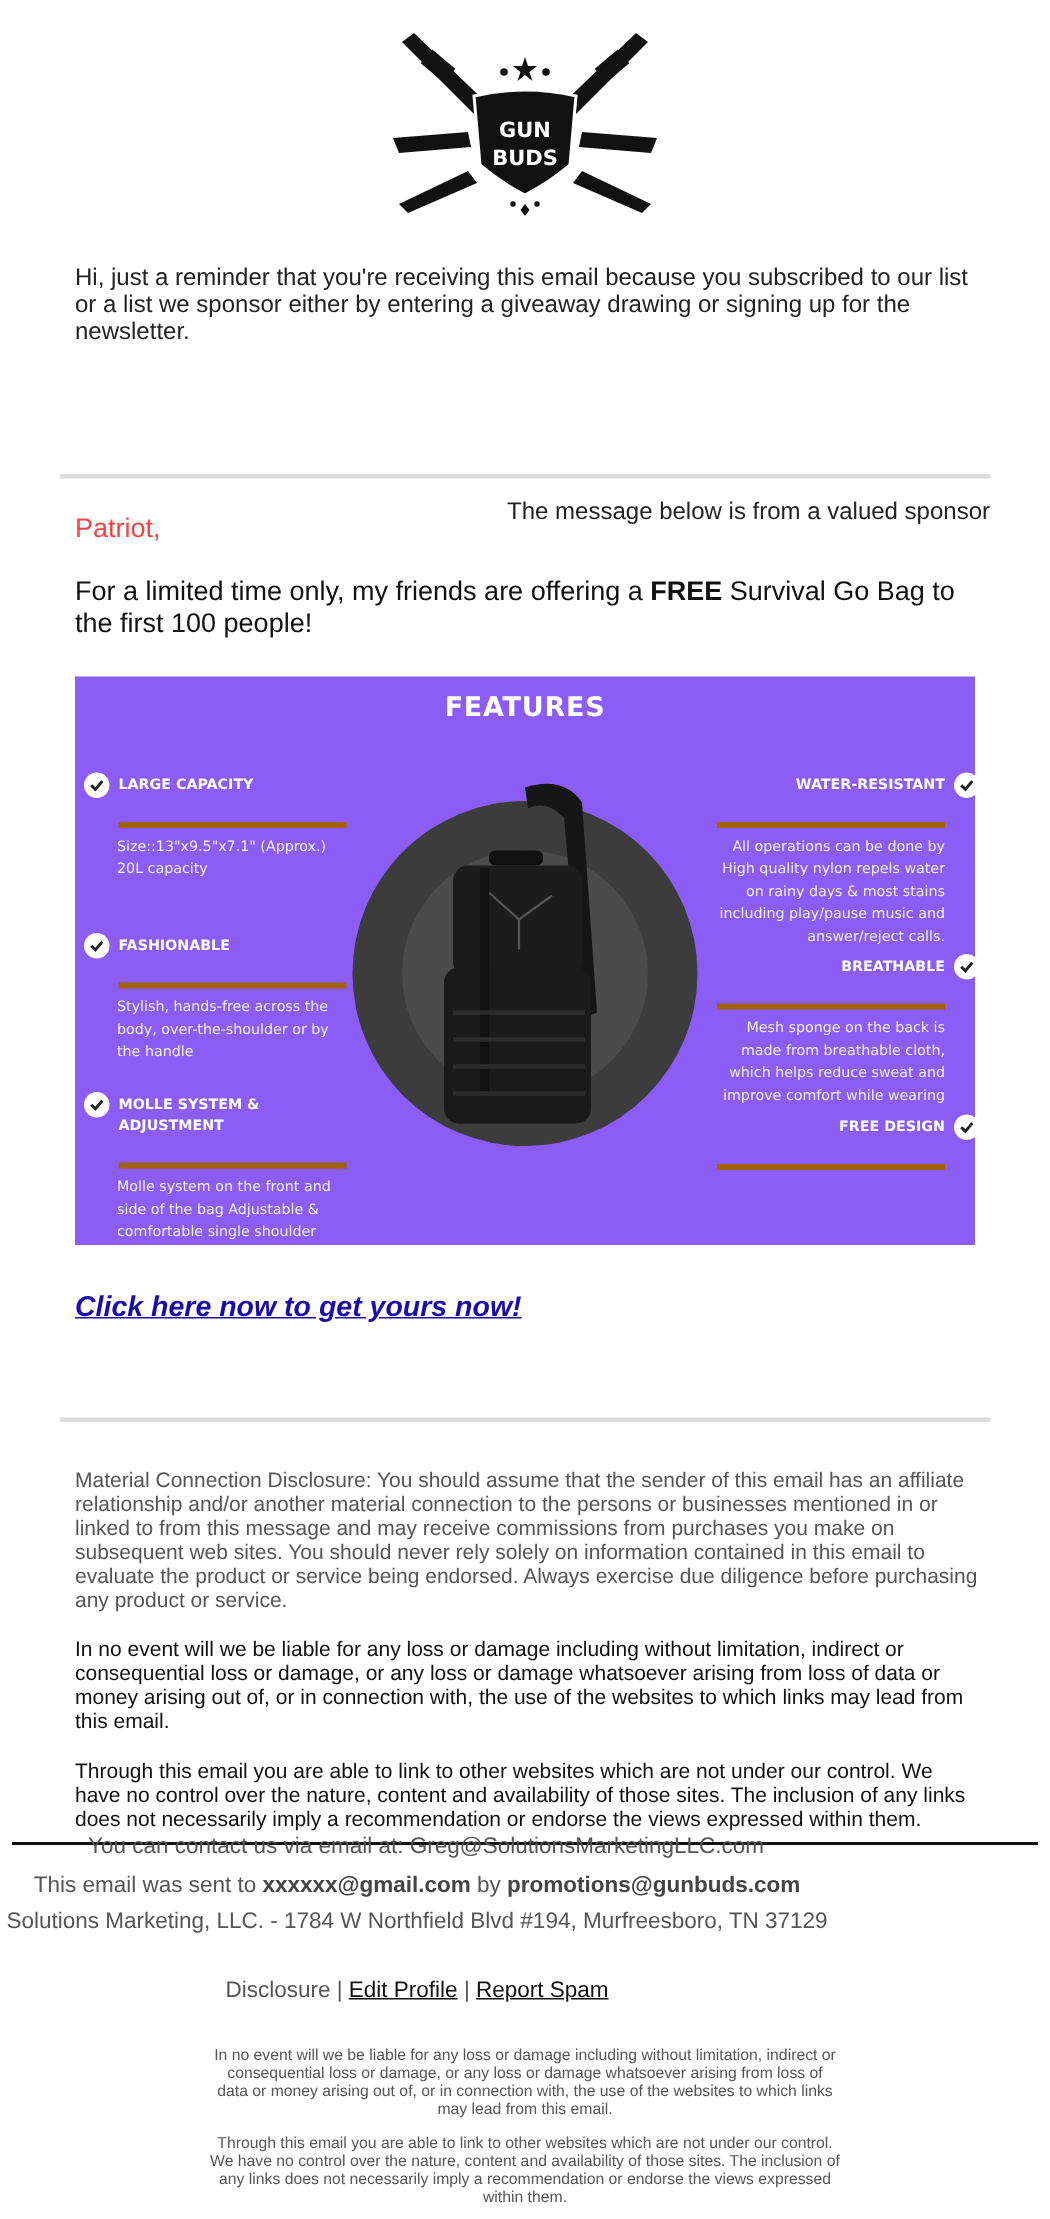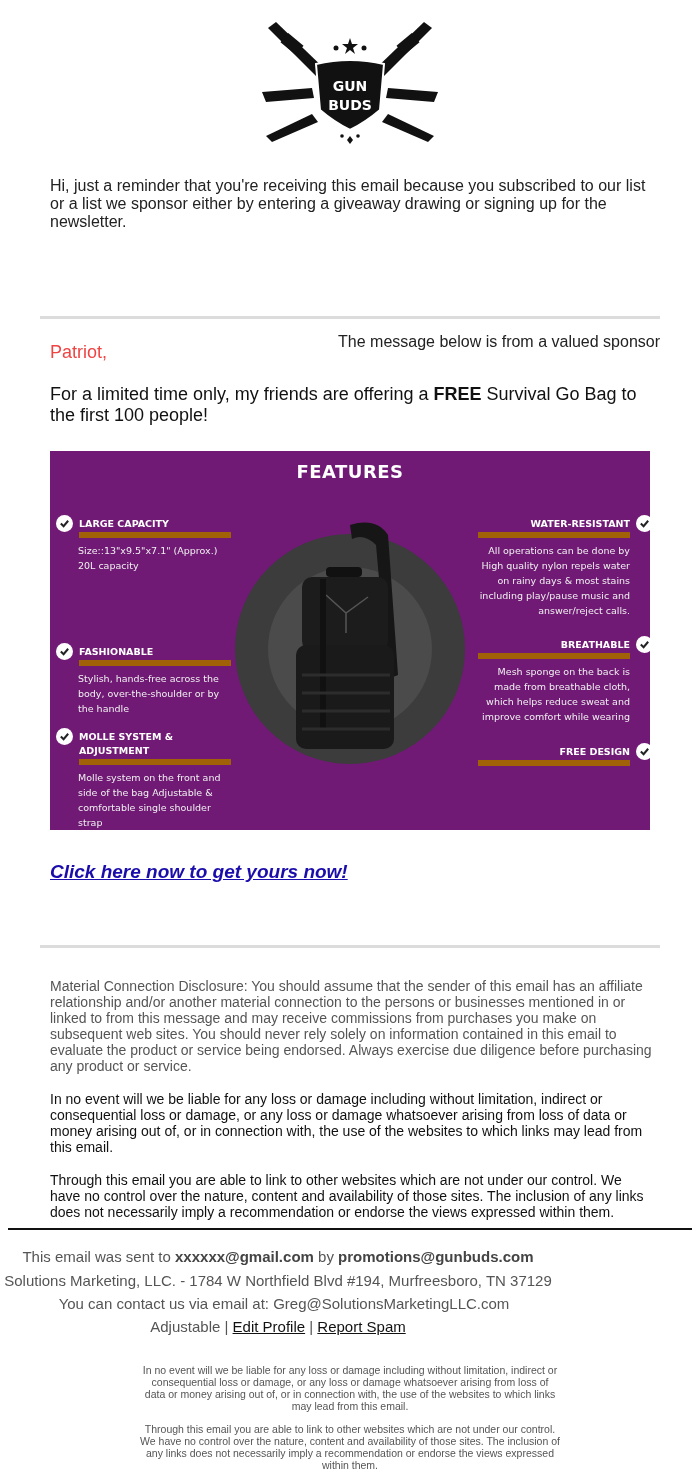--- a/index.html
+++ b/index.html
@@ -13,31 +13,31 @@
   .intro p { margin: 0; }
   .intro .p2 { margin-top: 18px; }
   .sponsor-note { position: absolute; left: 40px; top: 287px; width: 620px; text-align: right; font-size: 16px; color: #222; margin-top: 46px; }
 
   .divider-grey { position: absolute; left: 40px; width: 620px; height: 3px; background: #dcdcdc; }
 
   .greeting { position: absolute; left: 50px; top: 342px; font-size: 18px; color: #ef4444; }
   .offer { position: absolute; left: 50px; top: 384px; width: 600px; font-size: 18px; line-height: 21px; color: #111; }
   .offer b { font-weight: bold; }
 
-  .features { position: absolute; left: 50px; top: 451px; width: 600px; height: 379px; background: #701a75; overflow: hidden; color: #fff; font-family: "DejaVu Sans", sans-serif; }
+  .features { position: absolute; left: 50px; top: 451px; width: 600px; height: 379px; background: #8b5cf6; overflow: hidden; color: #fff; font-family: "DejaVu Sans", sans-serif; }
   .features .ftitle { position: absolute; left: 0; top: 10px; width: 100%; text-align: center; font-weight: bold; font-size: 18px; letter-spacing: 0.5px; }
   .ring-outer { position: absolute; left: 185px; top: 83px; width: 230px; height: 230px; border-radius: 50%; background: #3b3c3b; }
   .ring-inner { position: absolute; left: 218px; top: 116px; width: 164px; height: 164px; border-radius: 50%; background: #4a4b4a; }
   .bag { position: absolute; left: 230px; top: 64px; width: 140px; height: 245px; }
 
   .feat { position: absolute; width: 175px; }
   .feat .head { display: flex; align-items: flex-start; gap: 6px; }
   .feat .check { flex: 0 0 17px; width: 17px; height: 17px; border-radius: 50%; background: #fff; display: flex; align-items: center; justify-content: center; margin-top: -2px; }
   .feat .check svg { width: 11px; height: 11px; }
-  .feat .label { font-size: 9.5px; font-weight: bold; line-height: 14px; border-bottom: 6px solid #a16207; padding-bottom: 1px; flex: 1; }
+  .feat .label { font-size: 9.5px; font-weight: bold; line-height: 14px; border-bottom: 4px solid #a16207; padding-bottom: 17px; flex: 1; }
   .feat .desc { font-size: 9.5px; line-height: 15px; color: #f0f0f0; margin-top: 5px; padding-left: 22px; }
   .feat.right .head { flex-direction: row-reverse; }
   .feat.right .label { text-align: right; }
   .feat.right .desc { text-align: right; padding-left: 0; padding-right: 23px; }
 
   .cta { position: absolute; left: 50px; top: 861px; font-size: 19px; font-weight: bold; font-style: italic; color: #1a0dab; text-decoration: underline; }
 
   .disclosure { position: absolute; left: 50px; top: 978px; width: 605px; font-size: 14px; line-height: 16px; color: #555; }
   .legal1 { position: absolute; left: 50px; top: 1091px; width: 605px; font-size: 14px; line-height: 16px; color: #111; }
   .legal2 { position: absolute; left: 50px; top: 1172px; width: 605px; font-size: 14px; line-height: 16px; color: #111; }
@@ -111,21 +111,21 @@
     <div class="head">
         <span class="check">
           <svg viewBox="0 0 12 12">
             <path d="M2 6 L5 9 L10 3" stroke="#232224" stroke-width="2.2" fill="none"></path>
           </svg>
         </span>
         <span class="label">LARGE CAPACITY</span>
       </div>
     <div class="desc">Size::13"x9.5"x7.1" (Approx.) 20L capacity</div>
   </div>
-  <div class="feat left" style="left:6px; top:173px;margin-top:21px;">
+  <div class="feat left" style="left:6px; top:173px;">
     <div class="head">
         <span class="check">
           <svg viewBox="0 0 12 12">
             <path d="M2 6 L5 9 L10 3" stroke="#232224" stroke-width="2.2" fill="none"></path>
           </svg>
         </span>
         <span class="label">FASHIONABLE</span>
       </div>
     <div class="desc">Stylish, hands-free across the body, over-the-shoulder or by the handle</div>
   </div>
@@ -180,18 +180,18 @@
 <div class="divider-grey" style="top:945px;"></div>
 
 <div class="disclosure">Material Connection Disclosure: You should assume that the sender of this email has an affiliate relationship and/or another material connection to the persons or businesses mentioned in or linked to from this message and may receive commissions from purchases you make on subsequent web sites. You should never rely solely on information contained in this email to evaluate the product or service being endorsed. Always exercise due diligence before purchasing any product or service.</div>
 <div class="legal1">In no event will we be liable for any loss or damage including without limitation, indirect or consequential loss or damage, or any loss or damage whatsoever arising from loss of data or money arising out of, or in connection with, the use of the websites to which links may lead from this email.</div>
 <div class="legal2">Through this email you are able to link to other websites which are not under our control. We have no control over the nature, content and availability of those sites. The inclusion of any links does not necessarily imply a recommendation or endorse the views expressed within them.</div>
 
 <div class="divider-black"></div>
 
 <div class="footer-line" style="top:1248px;"><span>This email was sent to </span><b>xxxxxx@gmail.com</b><span> by </span><b>promotions@gunbuds.com</b></div>
 <div class="footer-line" style="top:1272px;">Solutions Marketing, LLC. - 1784 W Northfield Blvd #194, Murfreesboro, TN 37129</div>
-<div class="footer-line" style="top:1295px;padding-left:12px;">You can contact us via email at: Greg@SolutionsMarketingLLC.com</div>
+<div class="footer-line" style="top:1222px;padding-left:12px;">You can contact us via email at: Greg@SolutionsMarketingLLC.com</div>
 <div class="footer-line" style="top:1318px;">
-  <span>Adjustable</span><span> | </span><a href="#">Edit Profile</a><span> | </span><a href="#">Report Spam</a>
+  <span>Disclosure</span><span> | </span><a href="#">Edit Profile</a><span> | </span><a href="#">Report Spam</a>
 </div>
 <div class="footer-legal" style="top:1364px;">In no event will we be liable for any loss or damage including without limitation, indirect or consequential loss or damage, or any loss or damage whatsoever arising from loss of data or money arising out of, or in connection with, the use of the websites to which links may lead from this email.</div>
 <div class="footer-legal" style="top:1423px;">Through this email you are able to link to other websites which are not under our control. We have no control over the nature, content and availability of those sites. The inclusion of any links does not necessarily imply a recommendation or endorse the views expressed within them.</div>
 
 </body></html>

